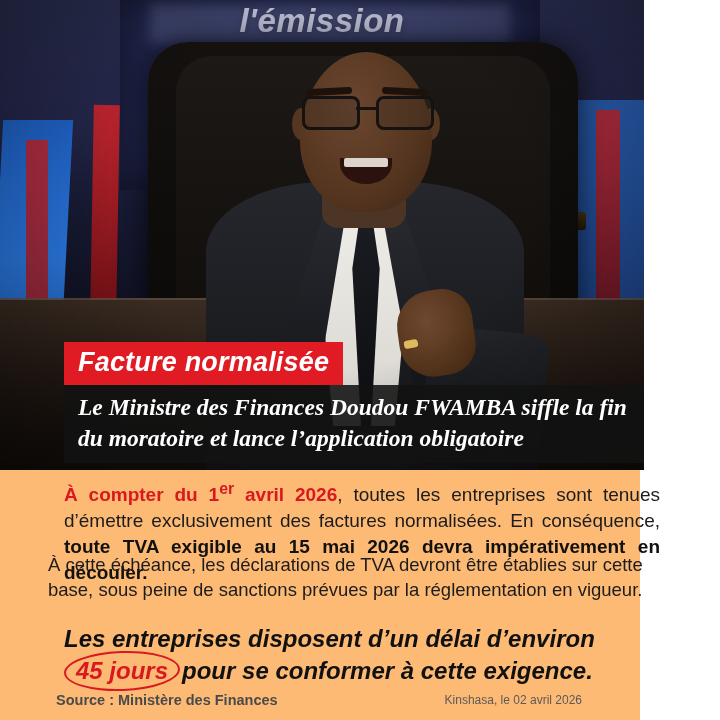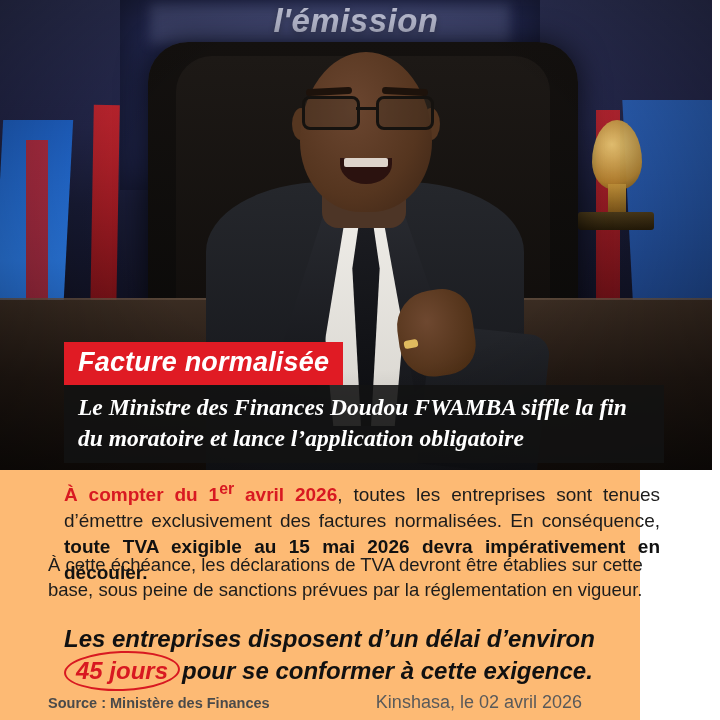--- a/index.html
+++ b/index.html
@@ -15,21 +15,21 @@
     width: 720px;
     height: 720px;
     overflow: hidden;
     background: #ffffff;
   }
 
   
   .photo {
     position: absolute;
     left: 0; top: 0;
-    width: 712px;
+    width: 644px;
     height: 470px;
     overflow: hidden;
     background: #1a1714;
   }
   
   .wall {
     position: absolute;
     left: 0; top: 0; width: 720px; height: 330px;
     background:
       linear-gradient(180deg, #2b2f52 0%, #23264a 38%, #171a33 62%, #0f1020 100%);
@@ -308,29 +308,29 @@
   .circle-num:before {
     content: "";
     position: absolute;
     left: 0; top: -3px; right: 0; bottom: -2px;
     border: 2.5px solid #d81921;
     border-radius: 50%;
     transform: rotate(-2deg);
   }
   .footer {
     position: absolute;
-    left: 48px; right: 58px; top: 222px;
+    left: 56px; right: 58px; top: 222px;
     display: flex;
     justify-content: space-between;
     align-items: center;
     font-size: 14.5px;
     color: #4a4a4a;
     font-weight: 700;
   }
-  .footer .right { font-weight: 400; color: #5a5a5a; font-size: 18px; }
+  .footer .right { font-weight: 400; color: #5a5a5a; font-size: 12px; }
 </style>
 </head>
 <body>
 
 <div class="card">
 
   <div class="photo">
     <div class="wall"></div>
     <div class="wall-panel"></div>
     <div class="wall-title">l'émission</div>

